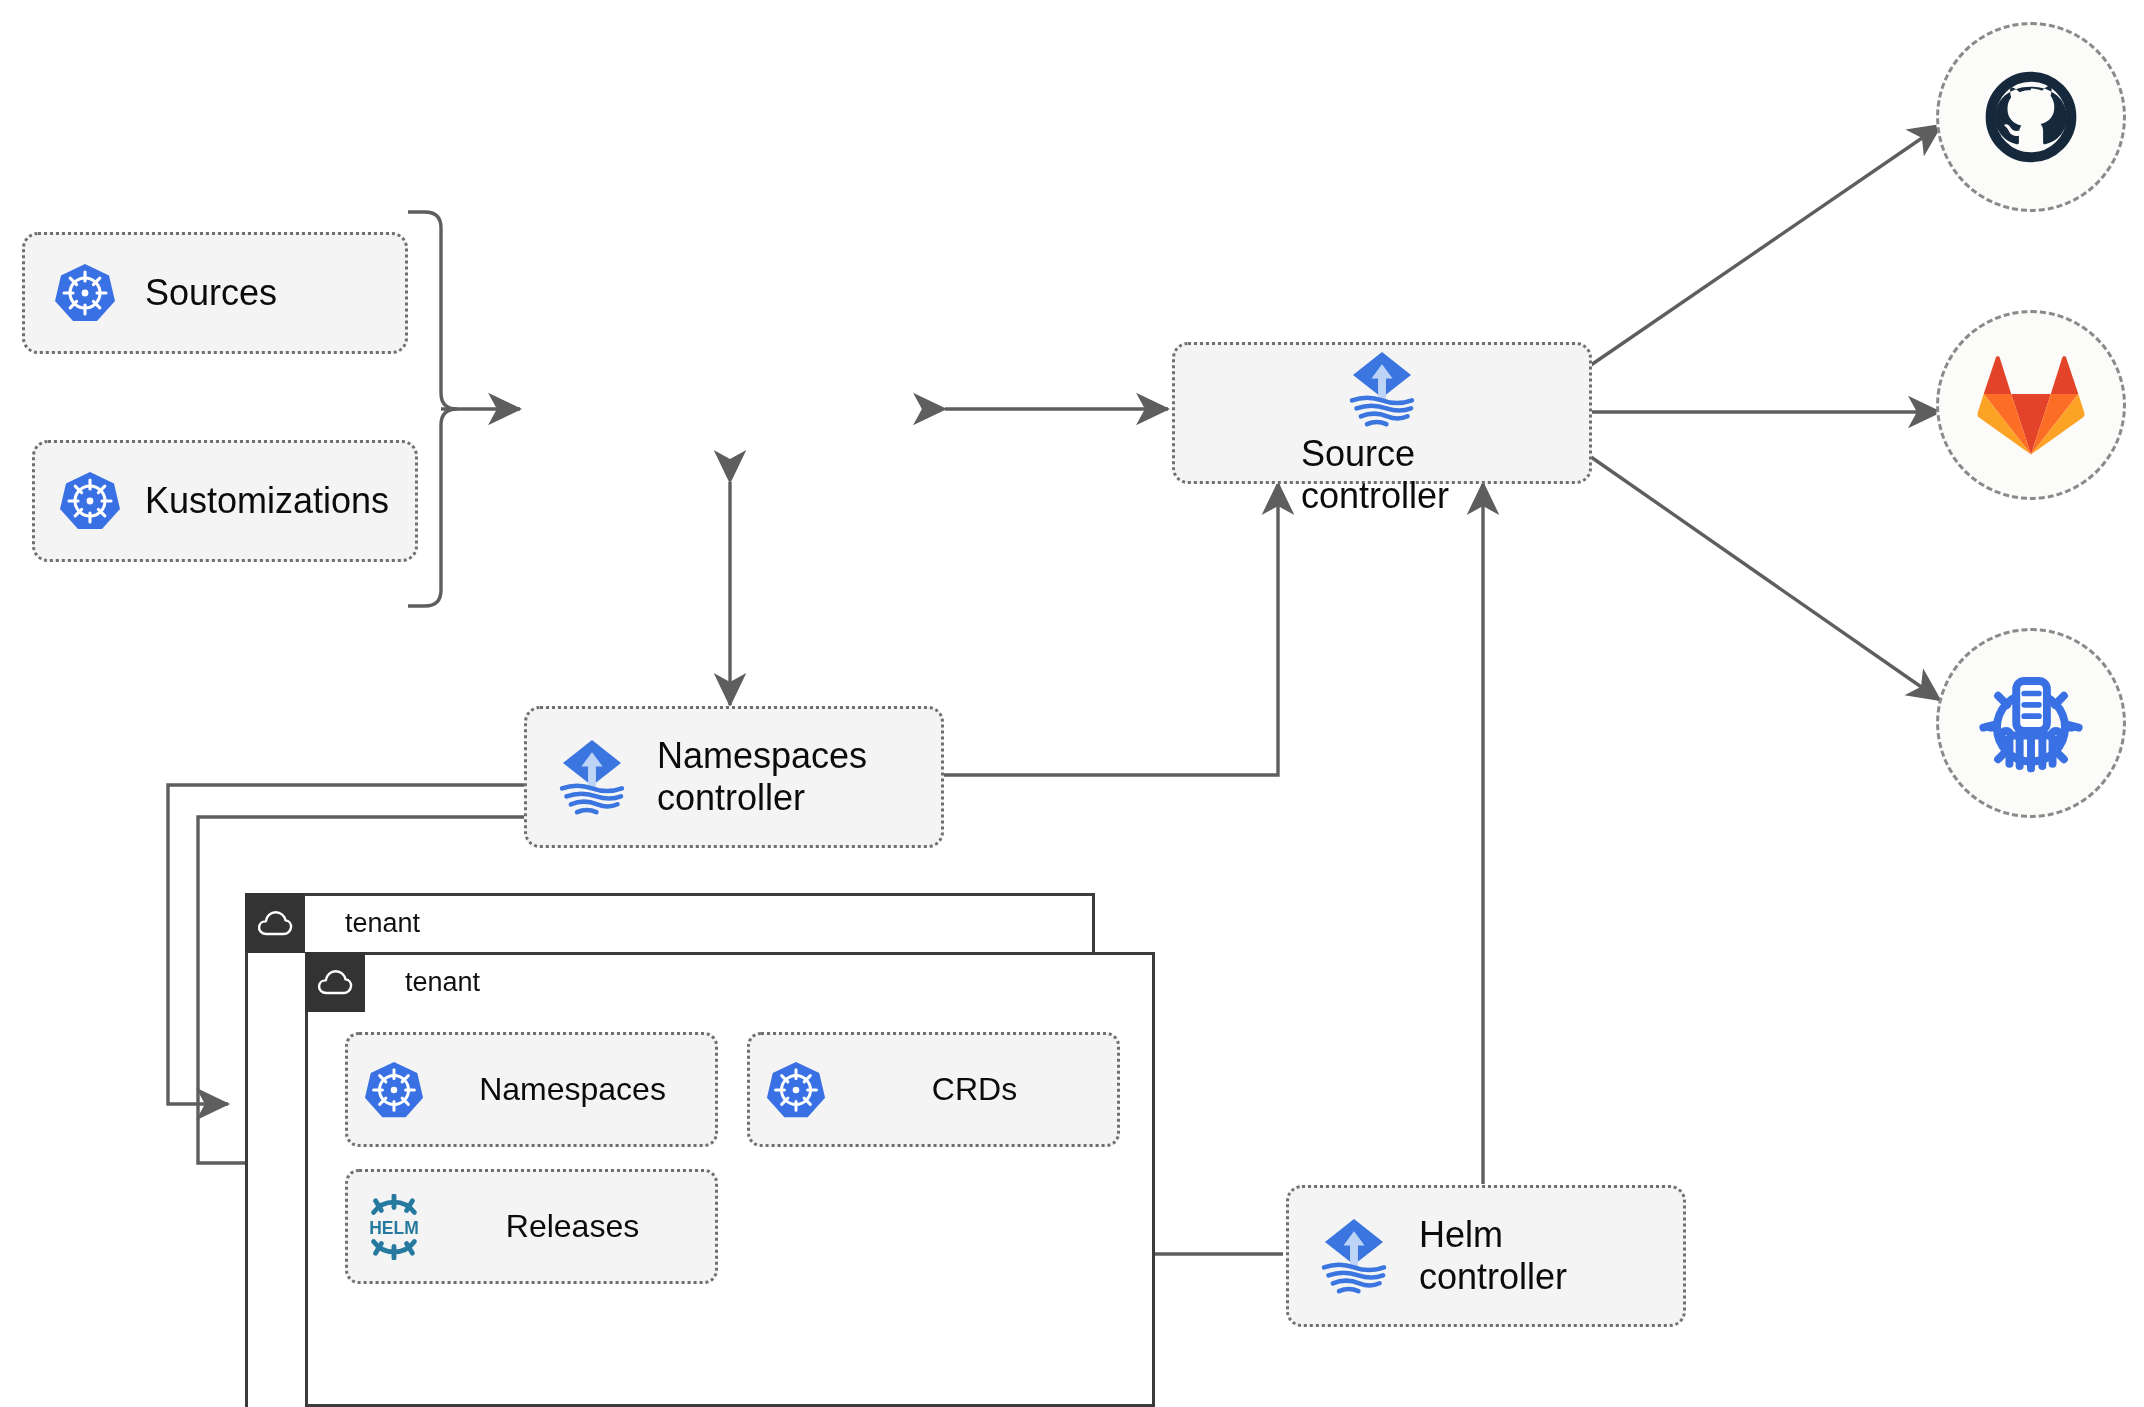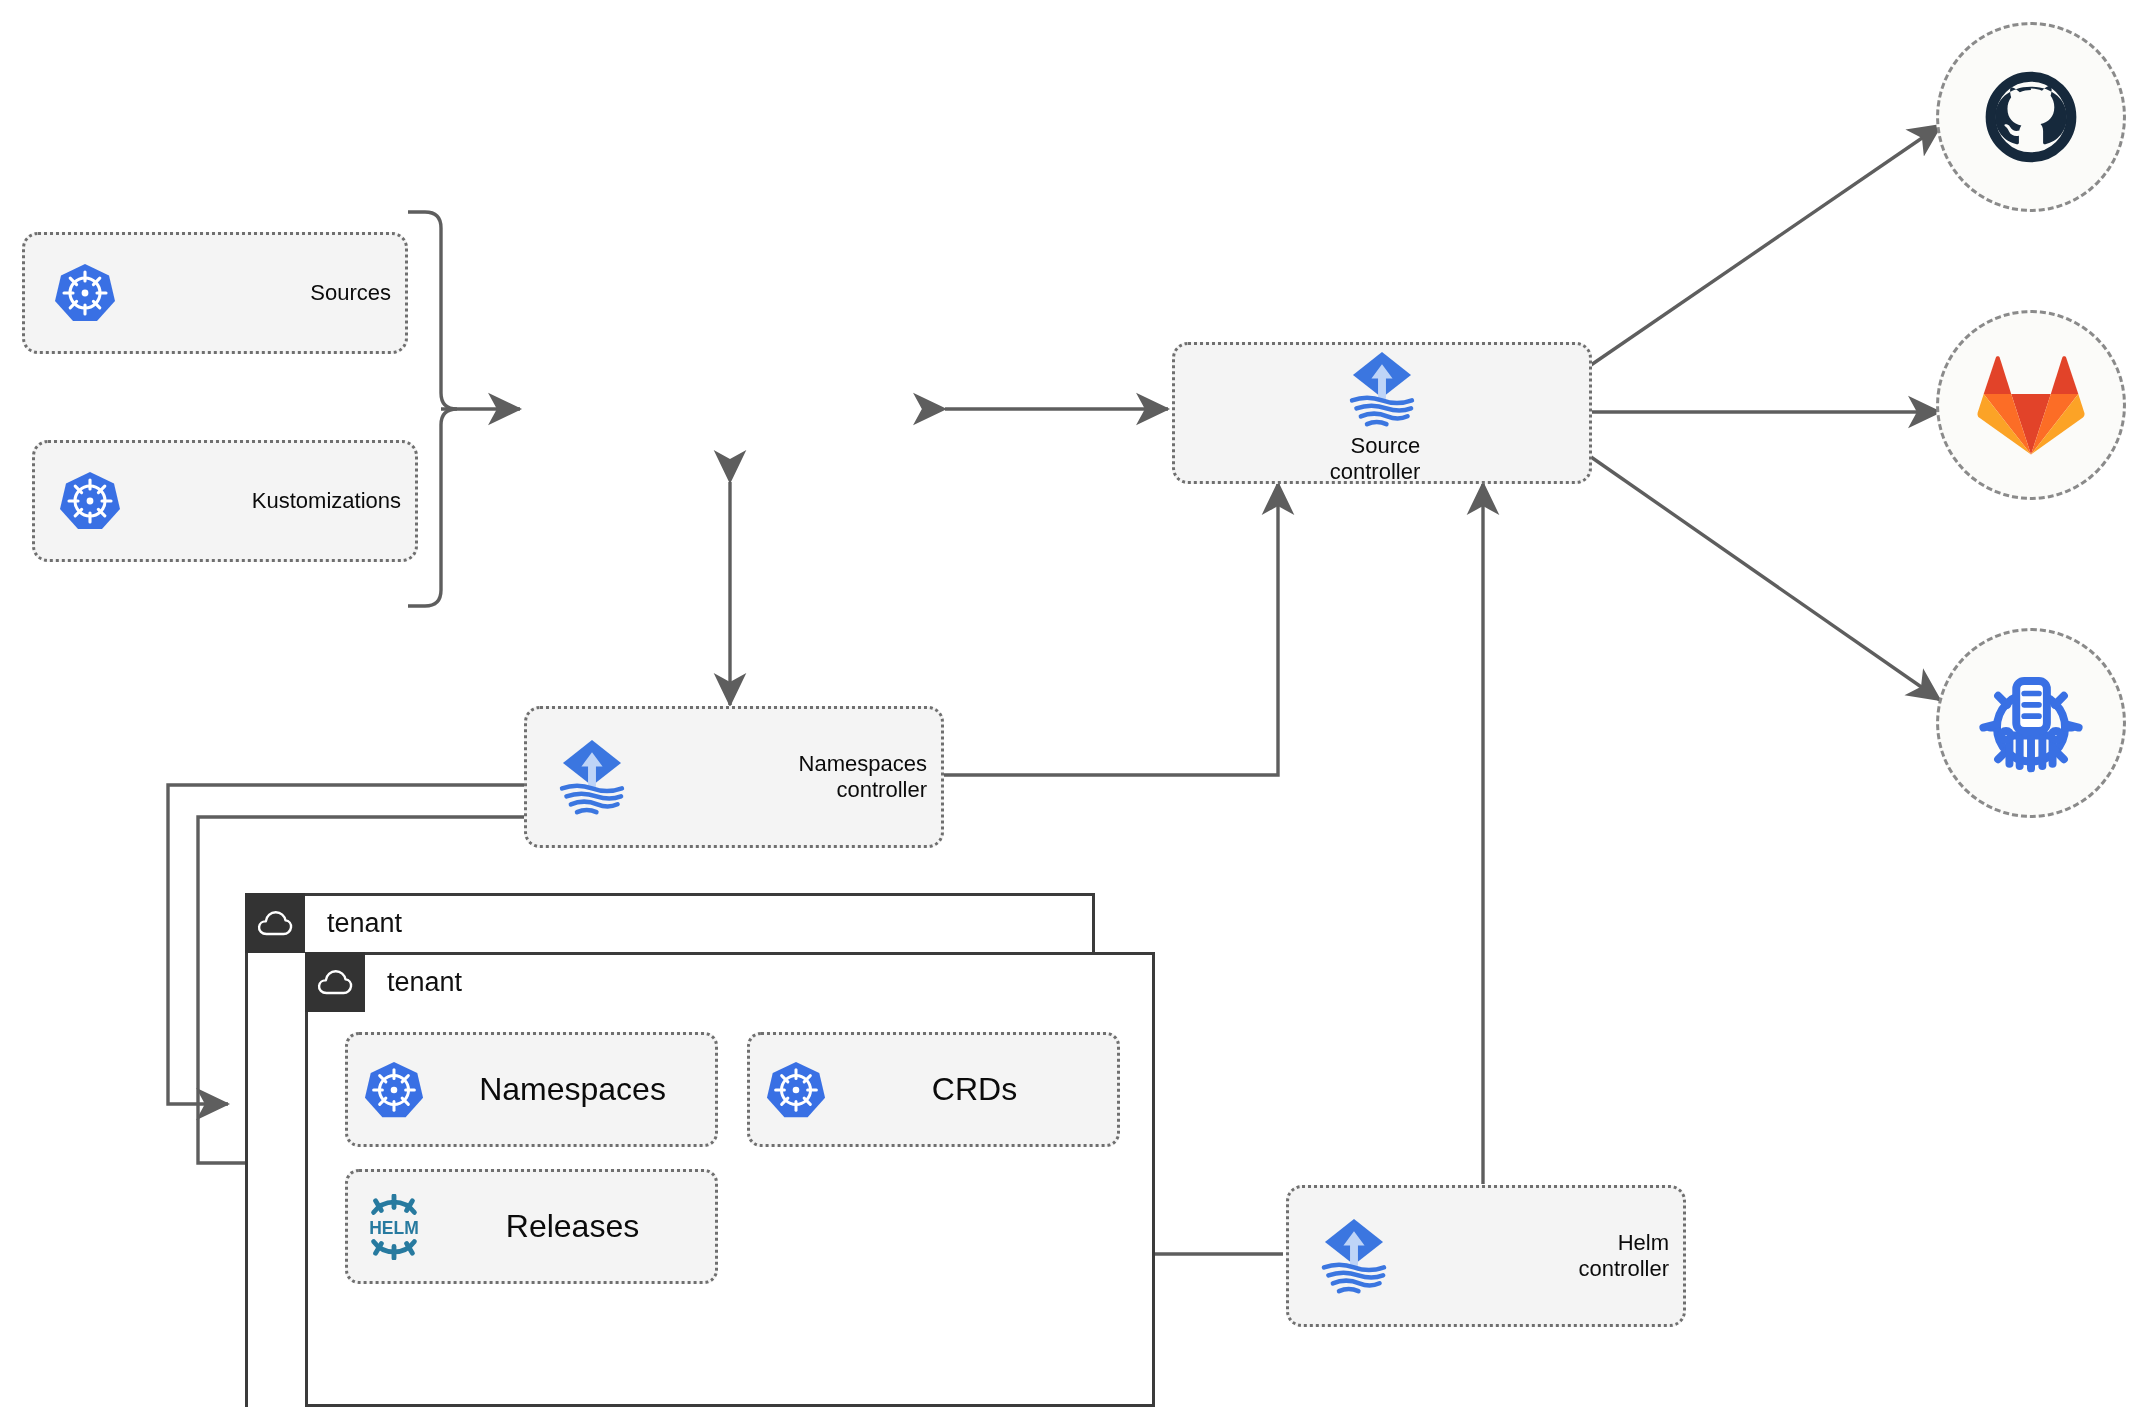--- a/index.html
+++ b/index.html
@@ -14,23 +14,23 @@
     border:3px dotted #6f6f6f;
     border-radius:16px;
     box-sizing:border-box;
     display:flex;
     align-items:center;
     z-index:5;
   }
   .node .ico{flex:0 0 auto;display:flex;align-items:center;justify-content:center;}
   .node .lbl{
     flex:1 1 auto;
-    text-align:right;
+    text-align:left;
     color:#0b0b0b;
-    font-size:22px;
+    font-size:36px;
     line-height:1.18;
     white-space:pre-line;
     padding-right:14px;
   }
 
   
   .circle{
     position:absolute;
     border:3px dashed #8a8a8a;
     border-radius:50%;
@@ -51,21 +51,21 @@
   .tenant-head{
     position:absolute;left:-3px;top:-3px;
     display:flex;align-items:center;
     z-index:6;
   }
   .tenant-badge{
     width:60px;height:60px;background:#333333;
     display:flex;align-items:center;justify-content:center;
   }
   .tenant-name{
-    color:#111111;font-size:27px;padding-left:22px;white-space:nowrap;
+    color:#111111;font-size:27px;padding-left:40px;white-space:nowrap;
   }
 
   .inner-grid{position:absolute;display:grid;grid-template-columns:1fr 1fr;gap:22px 29px;}
   .inner-node{
     background:#f4f4f4;border:3px dotted #6f6f6f;border-radius:14px;
     box-sizing:border-box;display:flex;align-items:center;
   }
   .inner-node .ico{flex:0 0 auto;display:flex;align-items:center;justify-content:center;width:92px;}
   .inner-node .lbl{flex:1 1 auto;text-align:center;font-size:32px;color:#0b0b0b;padding-right:10px;white-space:nowrap;}
 </style>

